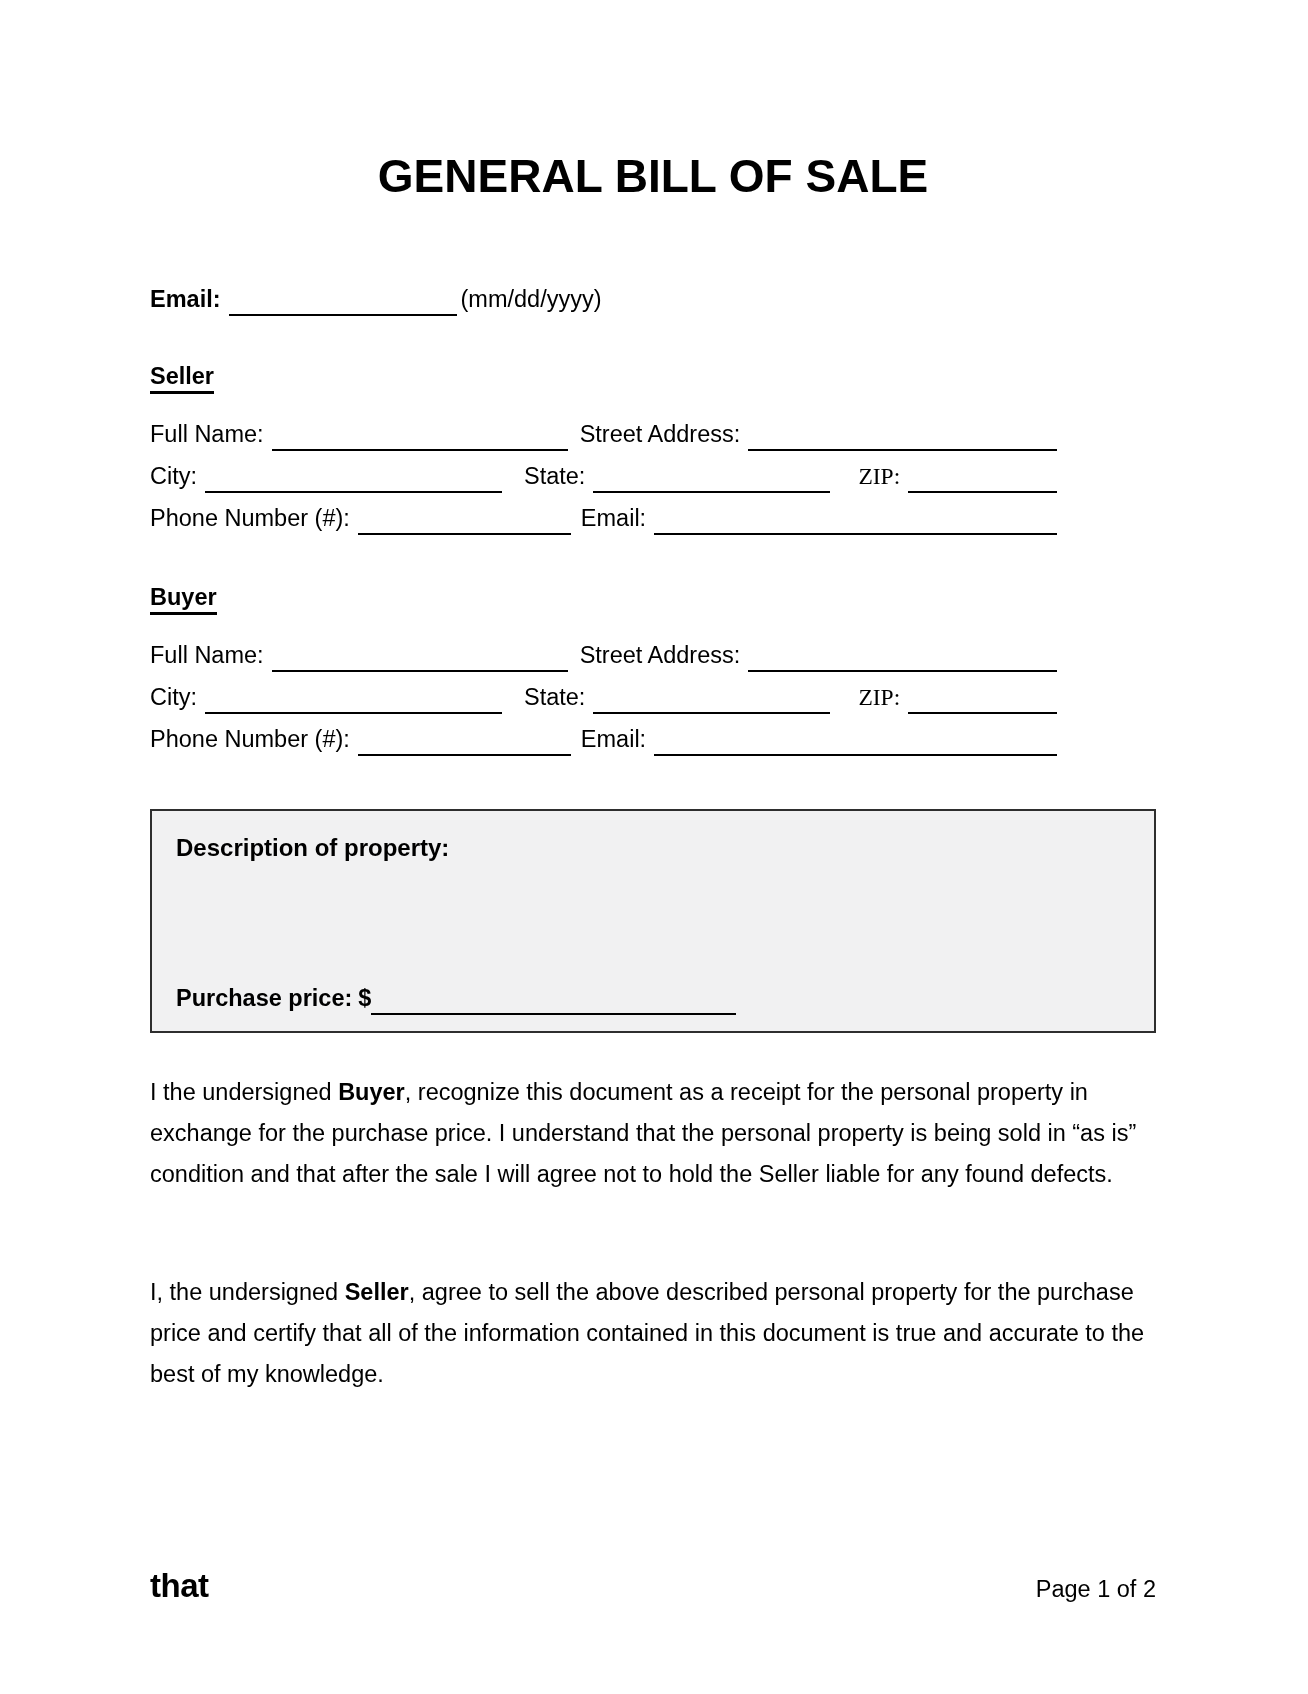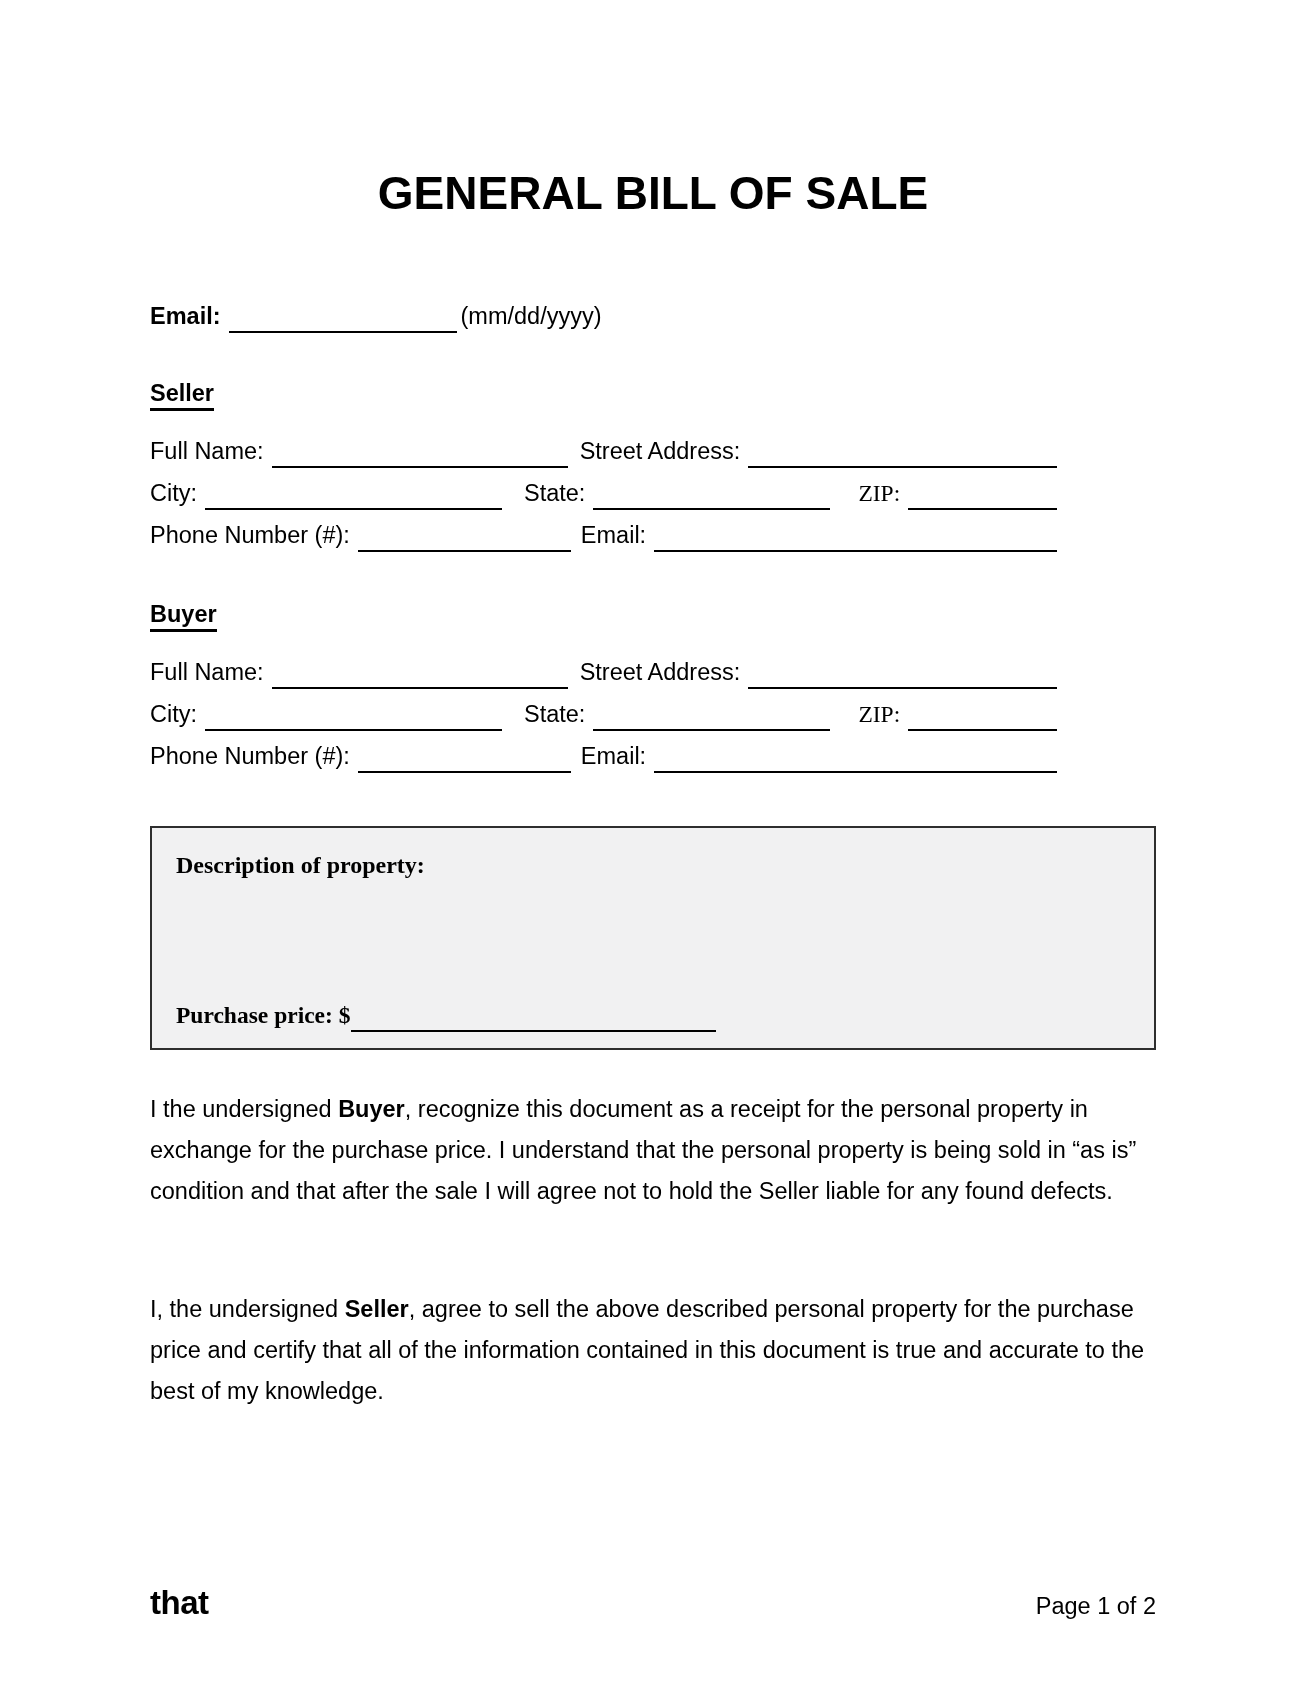--- a/index.html
+++ b/index.html
@@ -12,21 +12,21 @@
     width: 1308px;
     height: 1694px;
     box-sizing: border-box;
     padding: 0 152px 0 150px;
     background: #ffffff;
     color: #000000;
     font-family: "Liberation Sans", "DejaVu Sans", sans-serif;
     overflow: hidden;
   }
   .title {
-    margin: 17px;
+    margin: 0;
     padding-top: 150px;
     font-size: 46px;
     line-height: 53px;
     font-weight: 700;
     text-align: center;
   }
   .row {
     display: flex;
     align-items: flex-end;
     font-size: 23.5px;
@@ -75,21 +75,20 @@
   .property-box {
     margin-top: 53px;
     width: 100%;
     height: 224px;
     box-sizing: border-box;
     border: 2px solid #2e2e2e;
     background: #f1f1f2;
     padding: 22px 24px 16px 24px;
     display: flex;
     flex-direction: column;
-    font-family: Liberation Serif, serif;
   }
   .box-label {
     font-size: 24px;
     line-height: 30px;
     font-weight: 700;
   }
   .box-write-area { flex: 1 1 auto; font-size: 23.5px; }
   .price-row { font-weight: 700; }
   .dollar { margin-left: 6px; }
   .price-line { width: 365px; margin-left: 0; height: 30px; }

